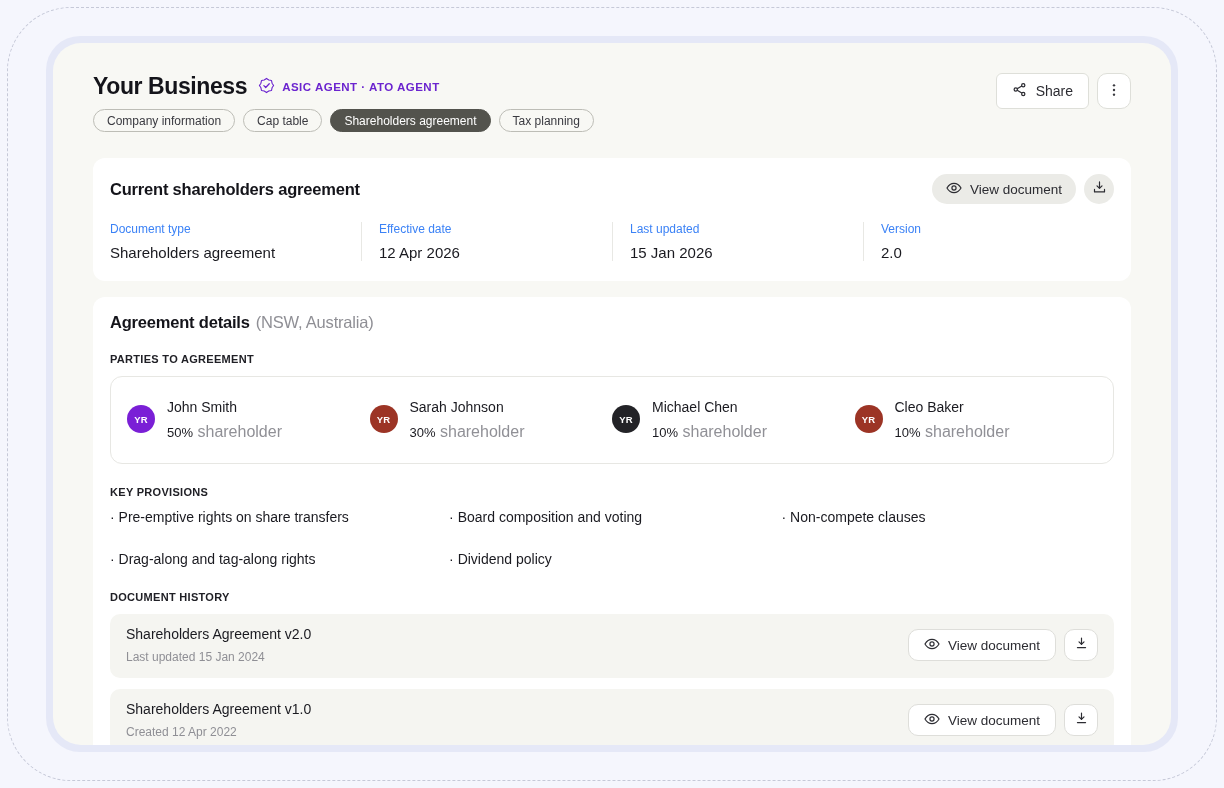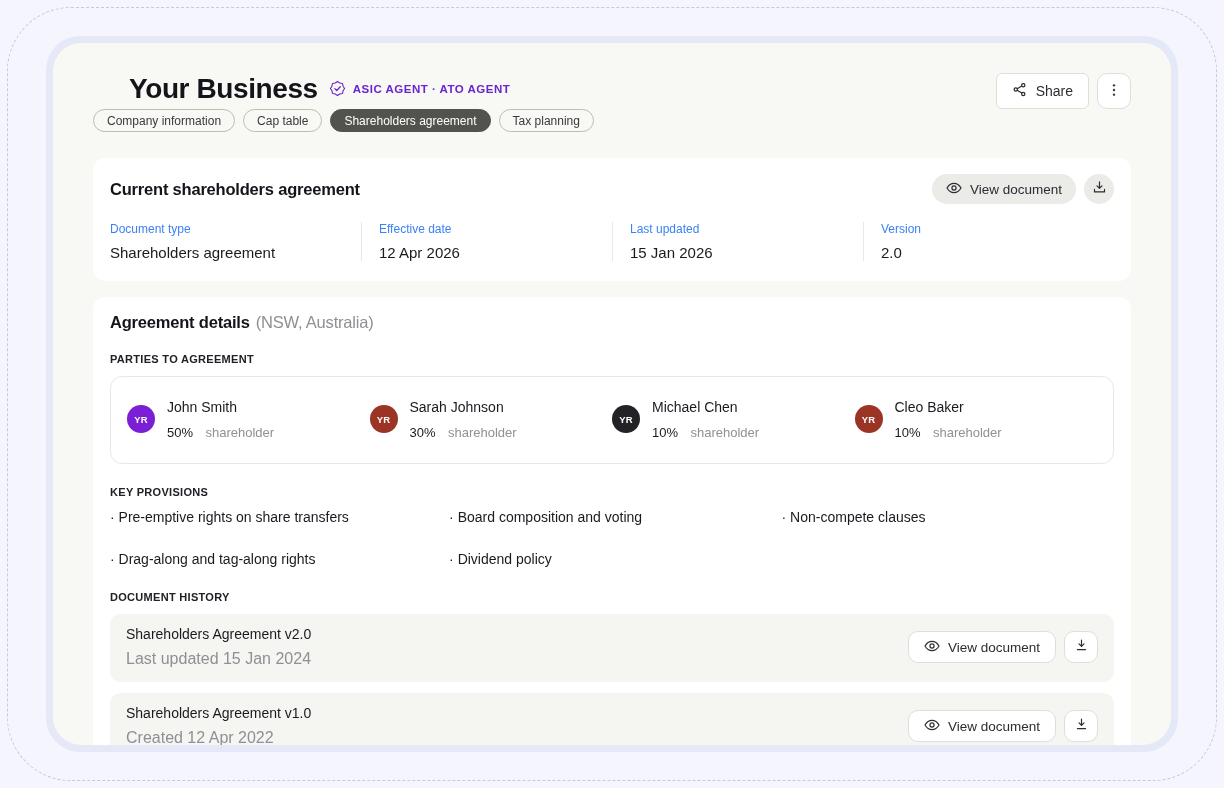--- a/index.html
+++ b/index.html
@@ -27,21 +27,21 @@
   .container {
     width:100%; height:100%;
     background:#f8f8f4;
     border-radius:28px;
     padding:30px 40px;
     overflow:hidden;
   }
   
   .header { display:flex; justify-content:space-between; align-items:flex-start; }
   .title-row { display:flex; align-items:center; gap:11px; }
-  .page-title { font-size:28px; font-weight:700; color:#14141a; letter-spacing:-0.4px;margin-left:36px; }
+  .page-title { font-size:23px; font-weight:700; color:#14141a; letter-spacing:-0.4px; }
   .agents { display:flex; align-items:center; gap:7px; color:#6b24cf; font-size:11.5px; font-weight:700; letter-spacing:0.5px; }
   .header-actions { display:flex; gap:8px; align-items:center; }
   .btn { cursor:pointer; font-family:inherit; }
   .btn-share {
     display:flex; align-items:center; gap:9px;
     background:#fff; border:1px solid #dedfd9; border-radius:6px;
     height:36px; padding:16px 15px; font-size:14px; font-weight:500; color:#2c2c32;
   }
   .btn-kebab {
     width:34px; height:36px; background:#fff; border:1px solid #dedfd9;
@@ -90,32 +90,32 @@
   }
   .party { display:flex; gap:12px; align-items:center; }
   .avatar {
     width:28px; height:28px; border-radius:50%; flex:none;
     color:#fff; font-size:9.5px; font-weight:700; letter-spacing:0.2px;
     display:flex; align-items:center; justify-content:center;
   }
   .party-name { font-size:14px; color:#1a1a20; padding-top:2px; }
   .party-share-row { margin-top:8px; }
   .party-share { font-size:13px; color:#1a1a20; }
-  .party-role { font-size:13px; color:#909096;margin-left:8px; }
+  .party-role { font-size:16px; color:#909096; }
   .provisions {
     margin-top:11px; display:grid; grid-template-columns:1.02fr 1fr 1fr;
     row-gap:26px; font-size:14px; color:#1a1a20;
   }
   .history-list { margin-top:11px; display:flex; flex-direction:column; gap:11px; }
   .history-row {
     background:#f5f5f1; border-radius:10px;
     padding:12px 16px 14px; display:flex; justify-content:space-between; align-items:center;
   }
   .history-title { font-size:14px; color:#1a1a20; }
-  .history-meta { margin-top:8px; font-size:16px; color:#8f8f95; }
+  .history-meta { margin-top:8px; font-size:12px; color:#8f8f95; }
   .history-actions { display:flex; gap:8px; align-items:center; }
   .btn-view-white {
     display:flex; align-items:center; gap:8px;
     background:#fff; border:1px solid #dededa; border-radius:10px;
     height:32px; padding:0 15px; font-size:13.5px; color:#2c2c32;
   }
   .btn-dl-square {
     width:34px; height:32px; background:#fff; border:1px solid #dededa;
     border-radius:10px; display:flex; align-items:center; justify-content:center; color:#2c2c32;
   }

